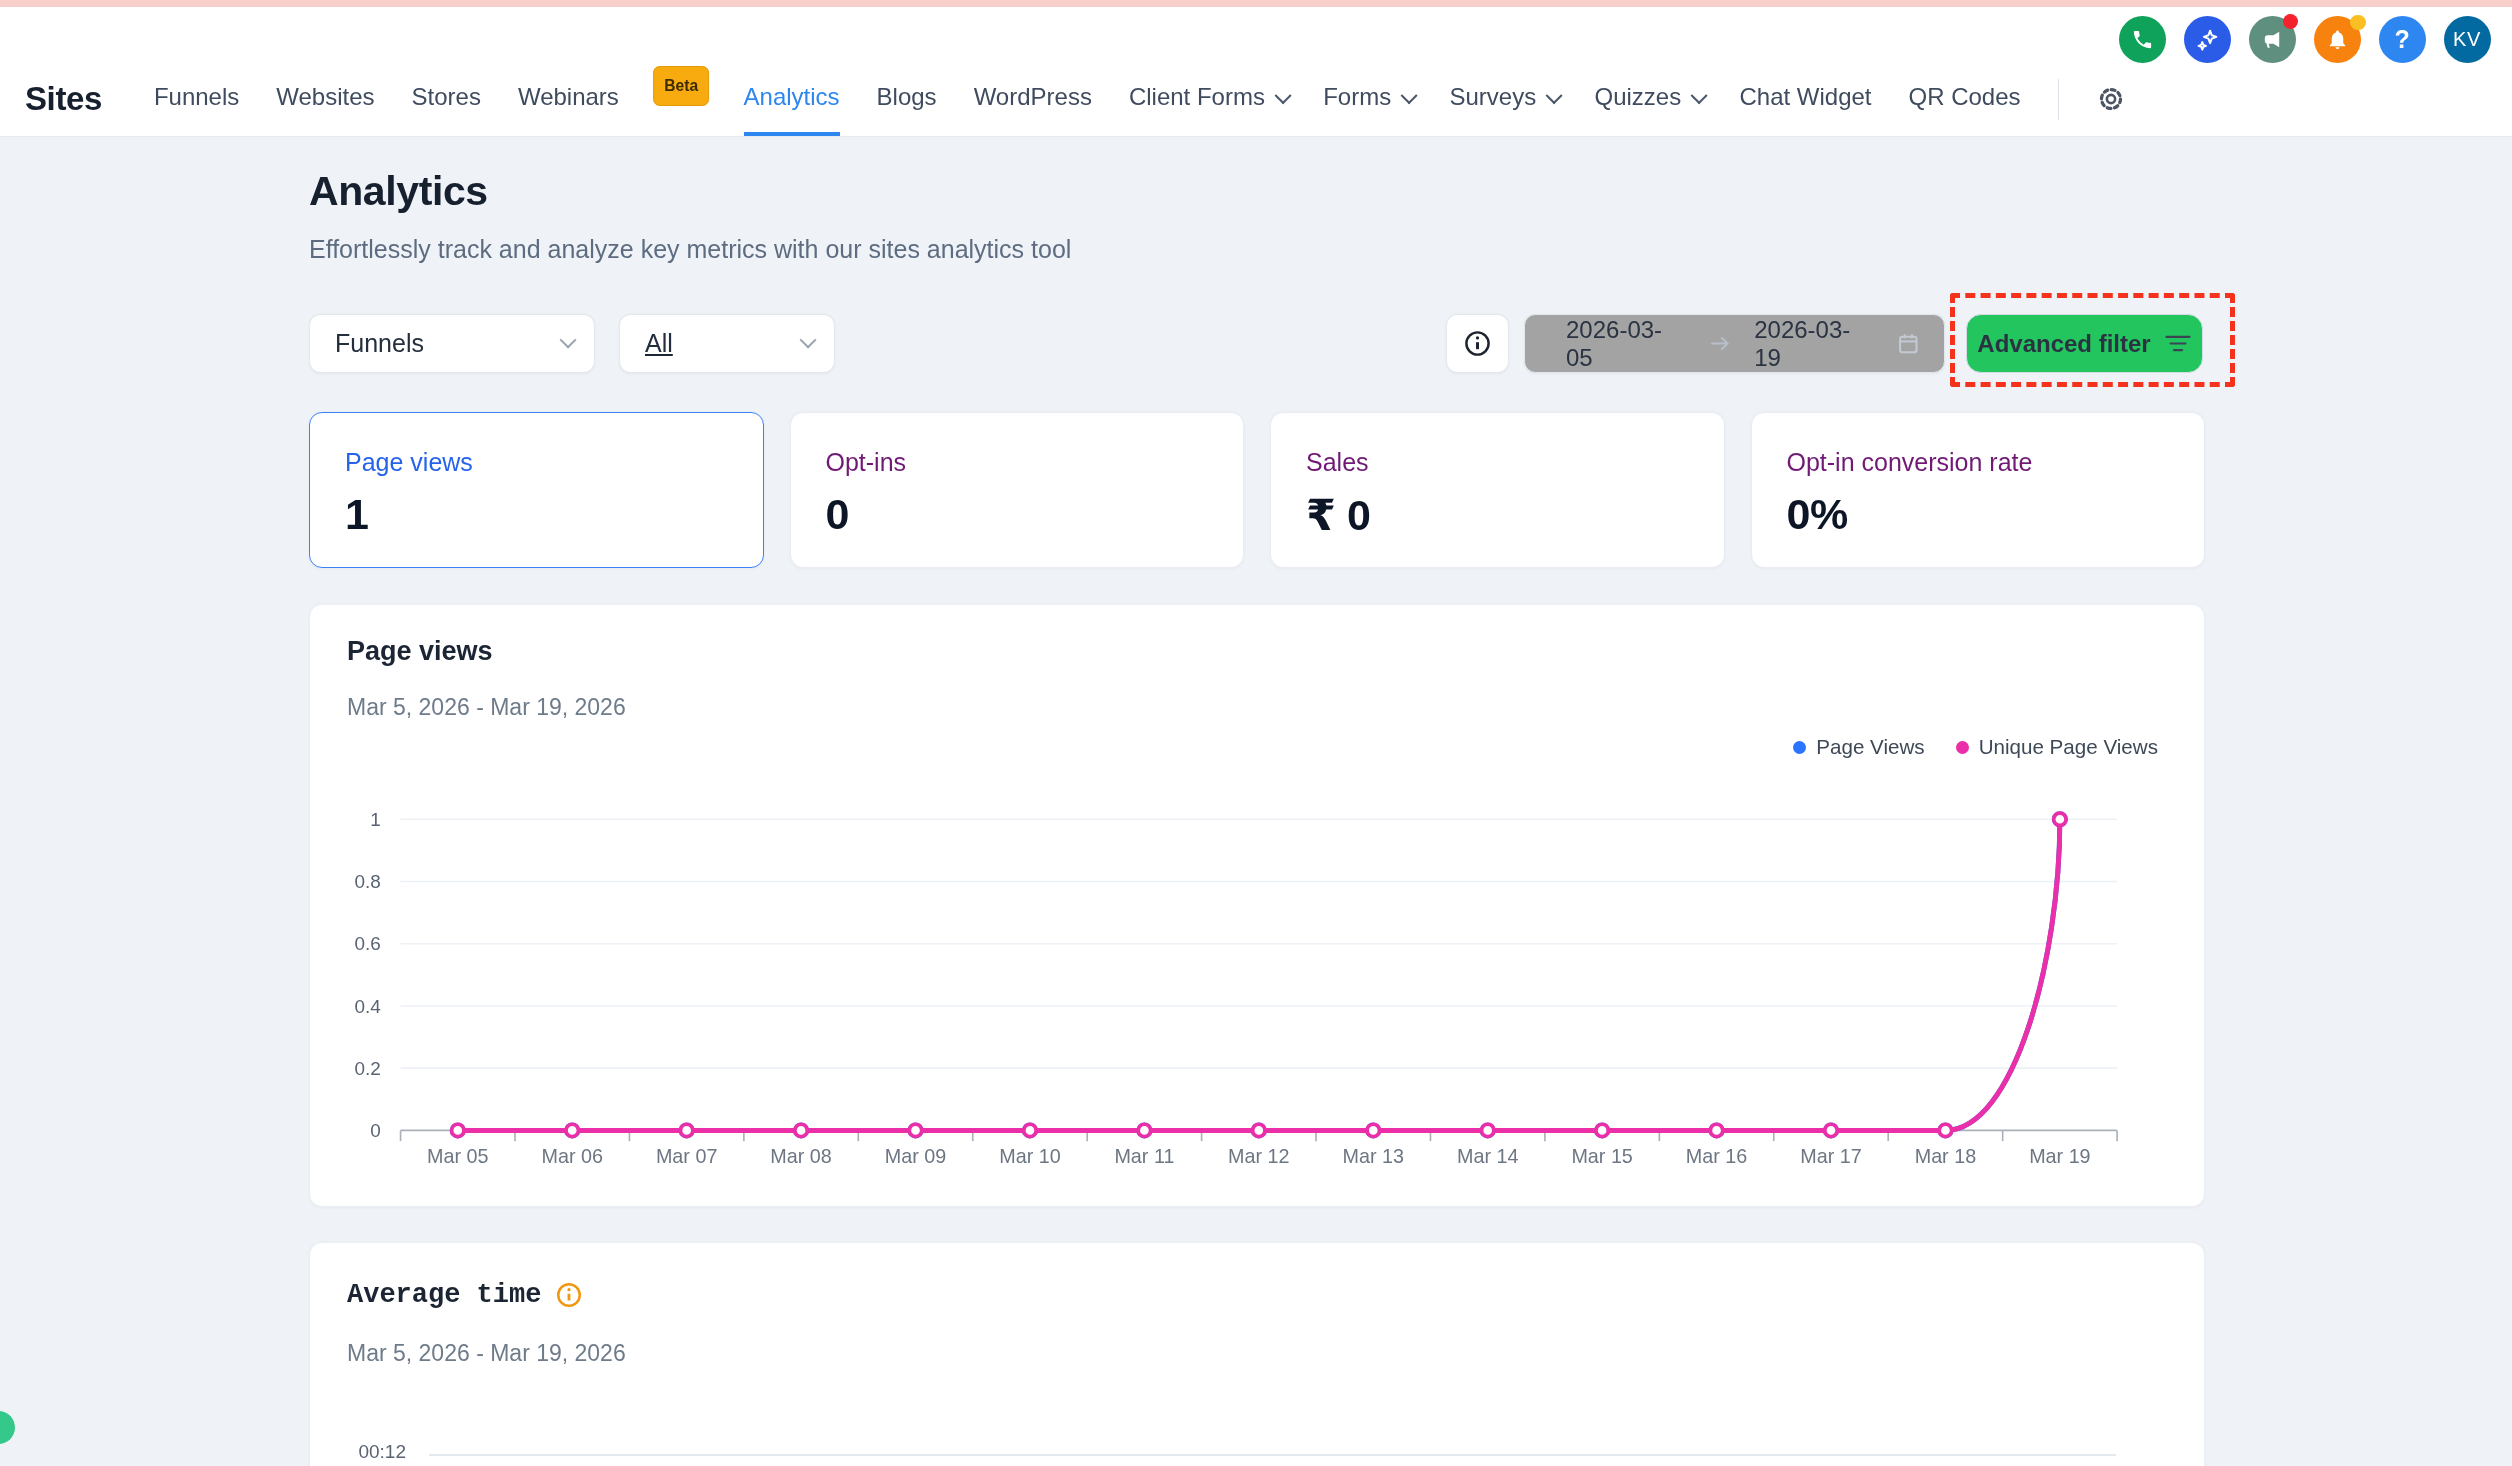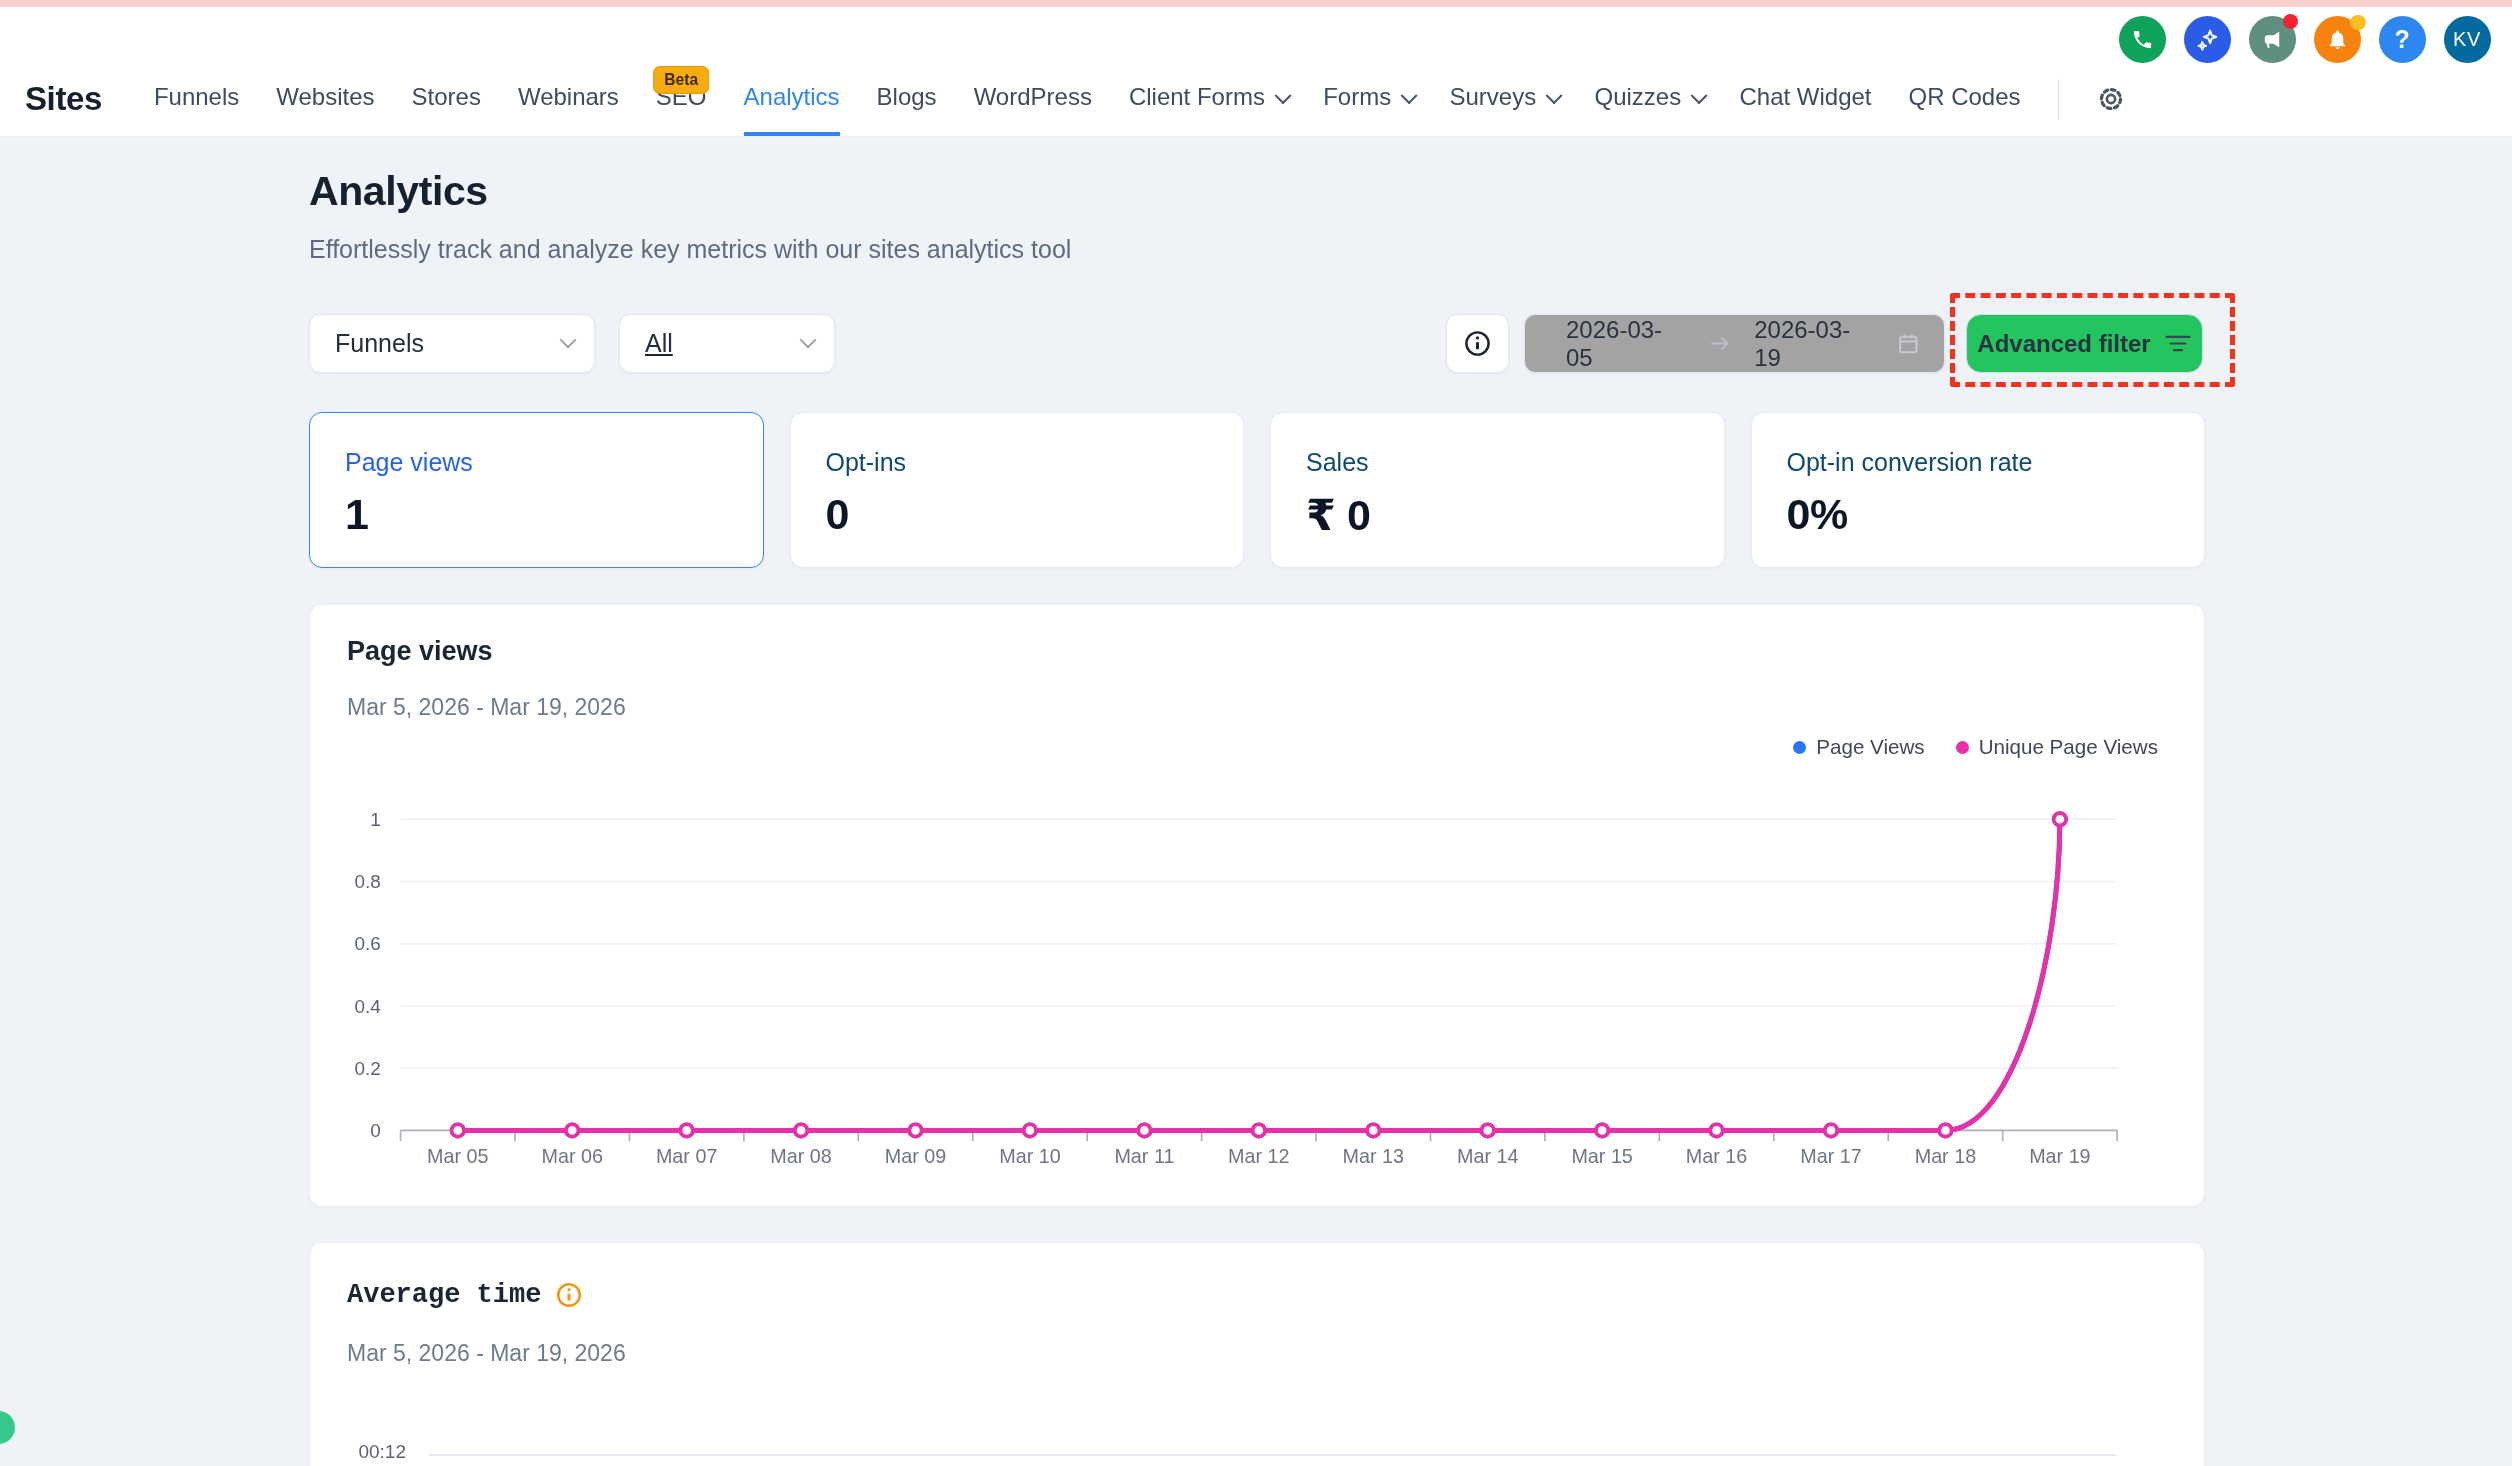--- a/index.html
+++ b/index.html
@@ -26,21 +26,21 @@
   .cb-avatar { background:#0369a1; font-size:20px; font-weight:500; letter-spacing:0.8px; }
   .badge-dot { position:absolute; top:-2.5px; right:-2.5px; width:15.6px; height:15.6px; border-radius:50%; }
   .bd-red { background:#f5222d; }
   .bd-amber { background:#fbbf24; top:-1.6px; right:-5px; }
 
   .nav-row { position:absolute; left:25px; bottom:0; height:74px; display:flex; align-items:stretch; gap:37px;justify-content:center; }
   .brand { display:flex; align-items:center; font-size:33px; font-weight:700; color:#16202e; margin-right:15px; letter-spacing:-0.4px; }
   .nav-item { position:relative; display:flex; align-items:center; gap:8.2px; font-size:24px; font-weight:500; color:#3f4b5e; border-bottom:4.1px solid transparent; cursor:pointer; white-space:nowrap; }
   .nav-item.active { color:#2e86f0; border-bottom-color:#2e86f0; }
   .nav-chevron { width:11.5px; height:11.5px; border-right:2.5px solid #4a5568; border-bottom:2.5px solid #4a5568; transform:rotate(45deg) translateY(-3.3px); margin-left:1.6px; }
-  .beta-badge { position:absolute; top:4.1px; left:50%; transform:translateX(-50%); background:#f7ab0e; border:1.6px solid #e29a05; color:#3d2c00; font-size:15.6px; font-weight:700; padding:3px 10px; border-radius:6.6px; line-height:20px; }
+  .beta-badge { position:absolute; top:4.1px; left:50%; transform:translateX(-50%); background:#f7ab0e; border:1.6px solid #e29a05; color:#3d2c00; font-size:15.6px; font-weight:700; padding:9px 10px; border-radius:6.6px; line-height:20px; }
   .nav-divider { width:1.6px; height:41px; background:#dde2e9; align-self:center; }
   .gear-wrap { display:flex; align-items:center; cursor:pointer; }
 
   
   .page-title { position:absolute; left:309px; top:168px; font-size:41px; font-weight:600; color:#17202e; letter-spacing:-0.4px; }
   .page-subtitle { position:absolute; left:309px; top:235px; font-size:25px; color:#5d6c80; }
 
   
   .select-box { position:absolute; top:314px; height:59px; background:#fff; border:0.8px solid #e3e8ef; border-radius:11.5px; box-shadow:0 0.8px 2.5px rgba(16,24,40,.05); display:flex; align-items:center; justify-content:space-between; padding:0 23px 0 25px; cursor:pointer; }
   .sel-funnels { left:309px; width:286px; }
@@ -54,21 +54,21 @@
   .date-text { font-size:24px; color:#2a3342; }
 
   .adv-btn { position:absolute; left:1966px; top:314px; width:237px; height:59px; background:#22c55e; border:1.6px solid #d5dbe3; border-radius:15px; display:flex; align-items:center; justify-content:center; gap:13px; cursor:pointer; }
   .adv-label { font-size:24px; font-weight:600; color:#2a3342; }
   .adv-highlight { position:absolute; left:1950px; top:293px; width:285px; height:94px; border:5.8px dashed #f5321c; border-radius:3.3px; pointer-events:none; }
 
   
   .stats-row { position:absolute; left:309px; top:412px; width:1896px; height:156px; display:grid; grid-template-columns:repeat(4,1fr); gap:26px; }
   .stat-card { background:#fff; border:1.6px solid #e9edf3; border-radius:13px; padding:35px 0 0 35px; box-shadow:0 0.8px 3.3px rgba(16,24,40,.04); cursor:pointer; }
   .stat-card.selected { border-color:#3b82f6; }
-  .stat-label { font-size:25px; color:#0c4a6e; }
+  .stat-label { font-size:25px; color:#701a75; }
   .stat-card.selected .stat-label { color:#2563eb; }
   .stat-value { font-size:43px; font-weight:700; color:#0d1626; margin-top:13px; letter-spacing:-0.4px; }
 
   
   .chart-card { position:absolute; left:309px; top:604px; width:1896px; height:603px; background:#fff; border:0.8px solid #ecf0f5; border-radius:13px; box-shadow:0 0.8px 3.3px rgba(16,24,40,.04); }
   .card-heading { position:absolute; left:37px; top:31px; font-size:27px; font-weight:600; color:#1b2533; display:flex; align-items:center; gap:13px; }
   .card-daterange { position:absolute; left:37px; top:89px; font-size:23px; color:#6e7b8a; }
   .legend { position:absolute; right:46px; top:130px; display:flex; gap:31px; align-items:center; }
   .legend-item { display:flex; align-items:center; gap:10px; cursor:pointer; }
   .legend-dot { width:13px; height:13px; border-radius:50%; }

